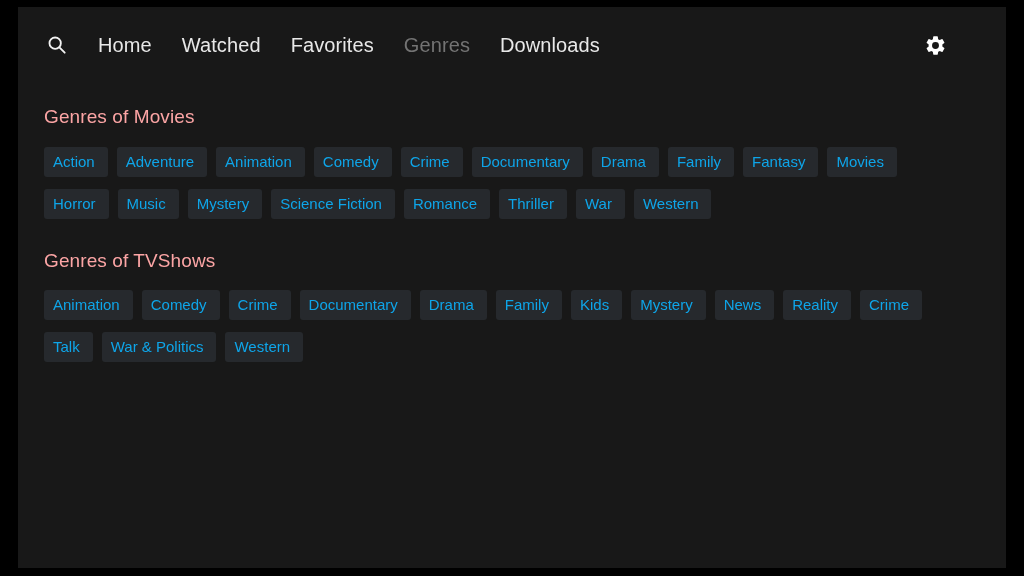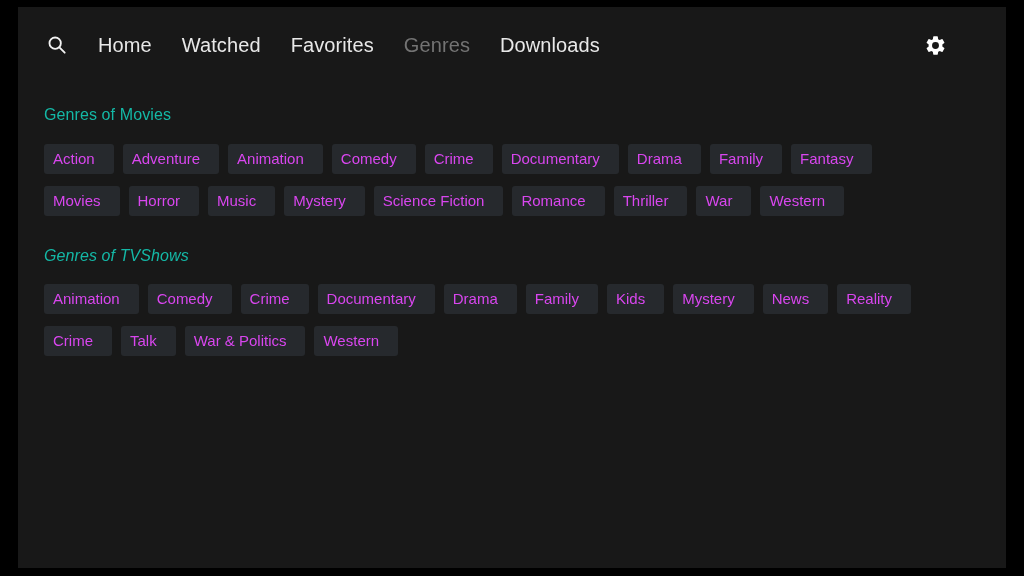--- a/index.html
+++ b/index.html
@@ -80,45 +80,45 @@
     flex: 0 0 auto;
   }
   .gear-btn svg { display: block; }
 
   
   .content {
     padding: 0 0 0 26px;
   }
   .section { margin-bottom: 32px; }
   .section-title {
-    font-size: 16px;
-    color: #14b8a6;
+    font-size: 19px;
+    color: #fca5a5;
     line-height: 1;
     margin: 0 0 21px 0;
     letter-spacing: 0.1px;
   }
   .chips {
     display: flex;
     flex-wrap: wrap;
     gap: 12px 9px;
     max-width: 905px;
   }
   .chip {
     background: #26292d;
-    color: #d946ef;
+    color: #0ea5e9;
     font-size: 15px;
     line-height: 1;
-    padding: 7px 19px 8px 9px;
+    padding: 7px 13px 8px 9px;
     border-radius: 3px;
     cursor: pointer;
     white-space: nowrap;
   }
   .sec-movies { margin-top: 24px; }
   .sec-tv { margin-top: 0; }
-  .sec-tv .section-title { margin-bottom: 20px; font-style: italic; }
+  .sec-tv .section-title { margin-bottom: 20px; }
 </style>
 </head>
 <body>
 
 <div id="screen">
   <div id="app">
 
     <div class="topbar">
 
       <div class="search-btn" title="search">

